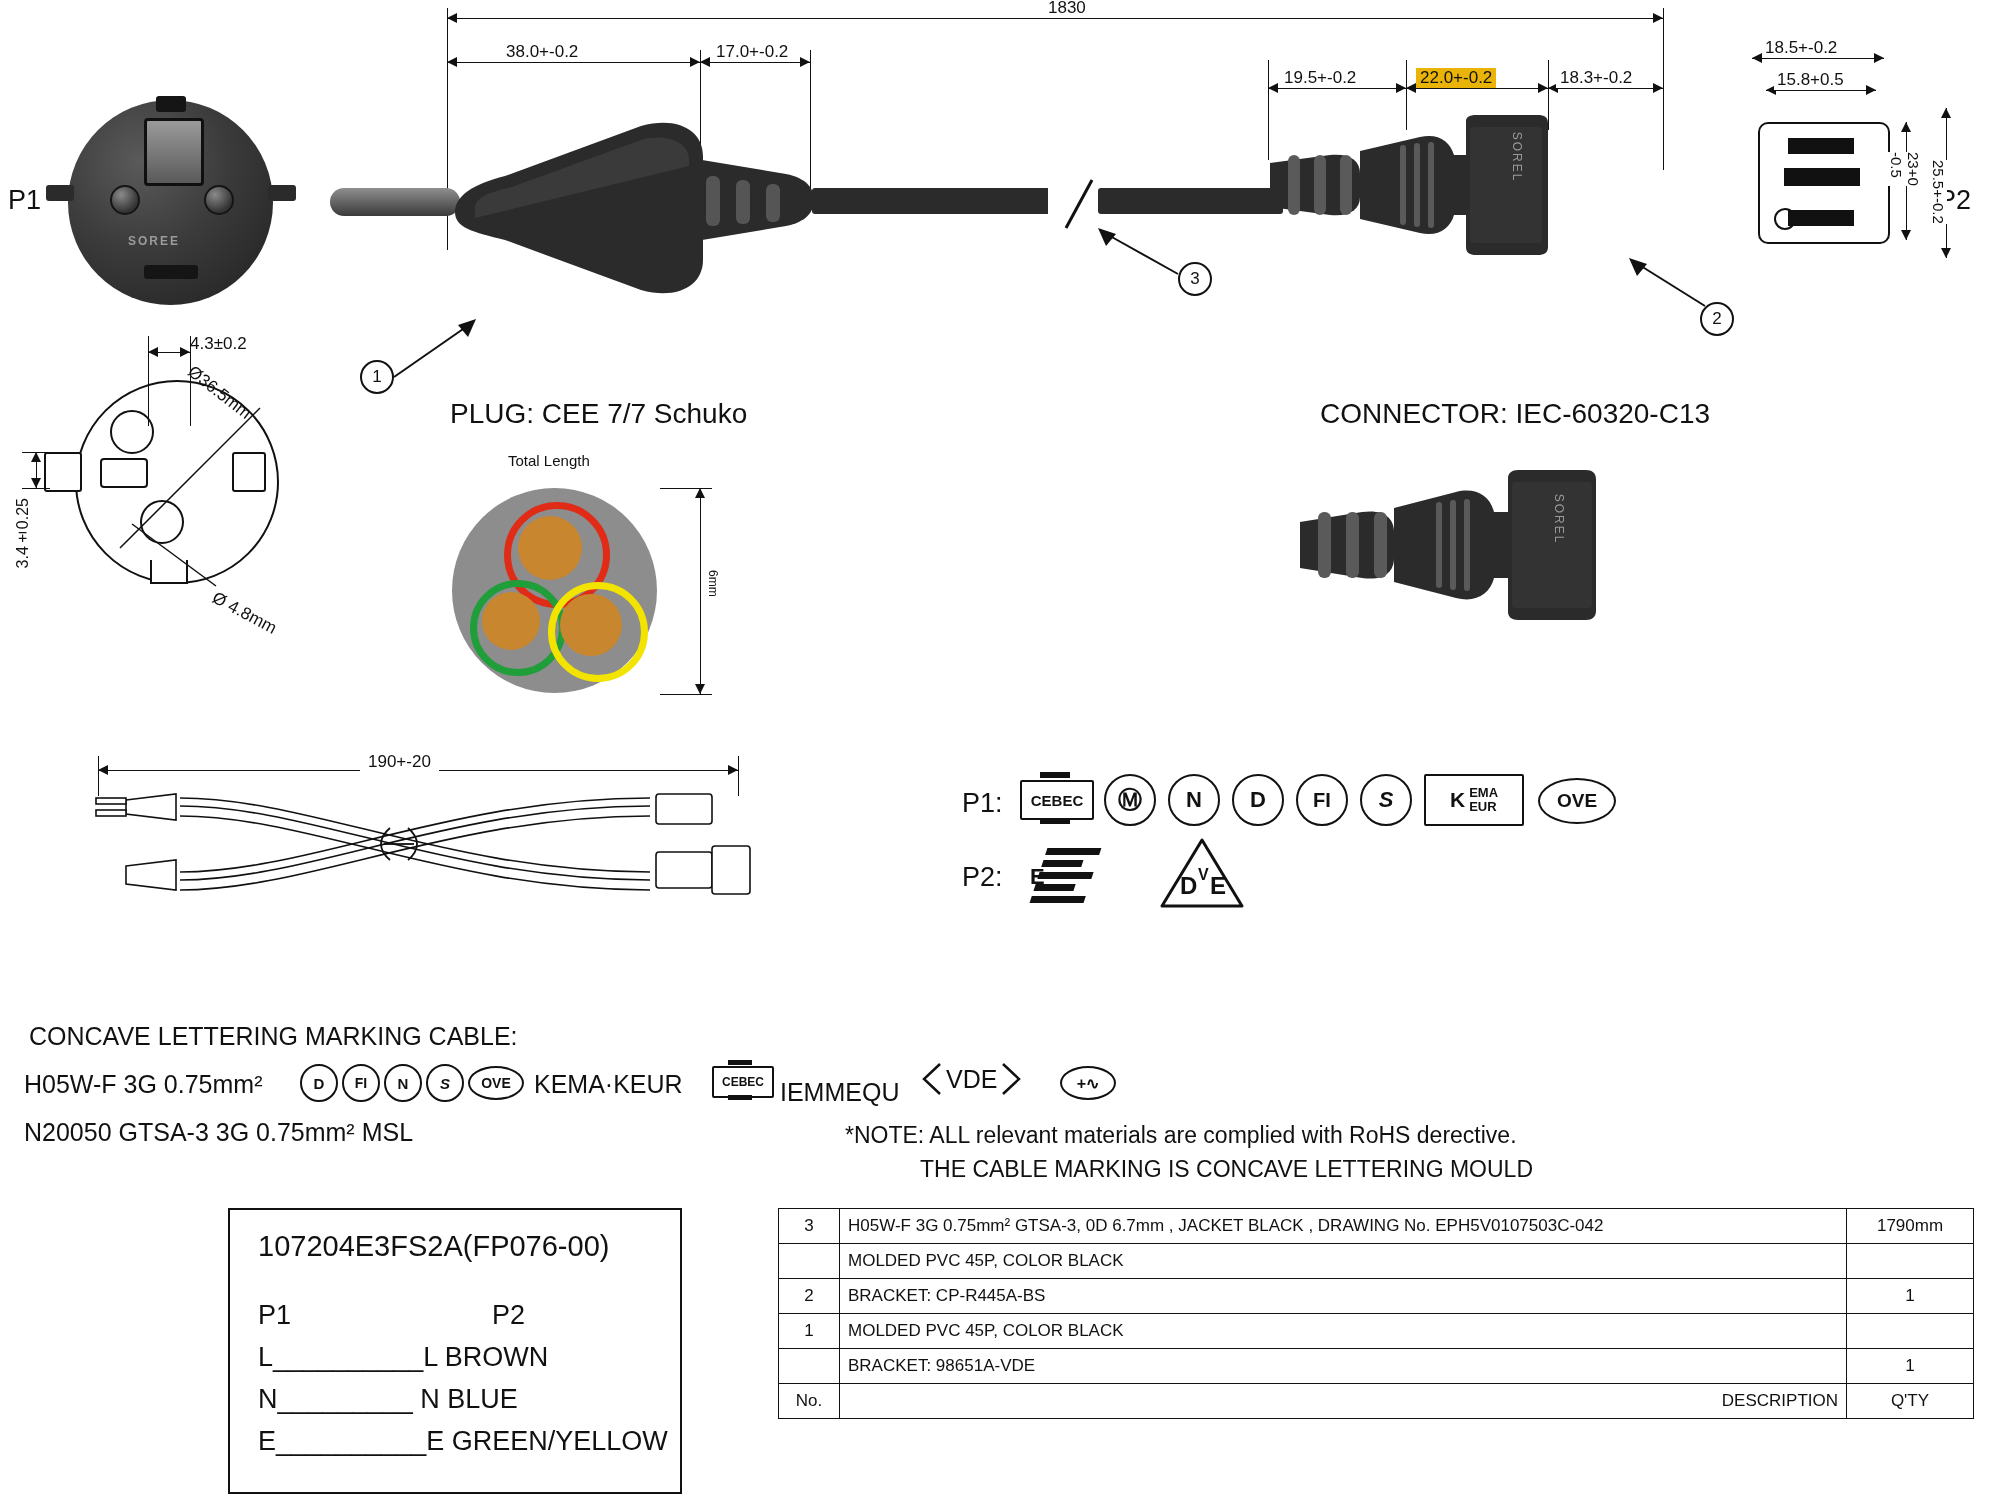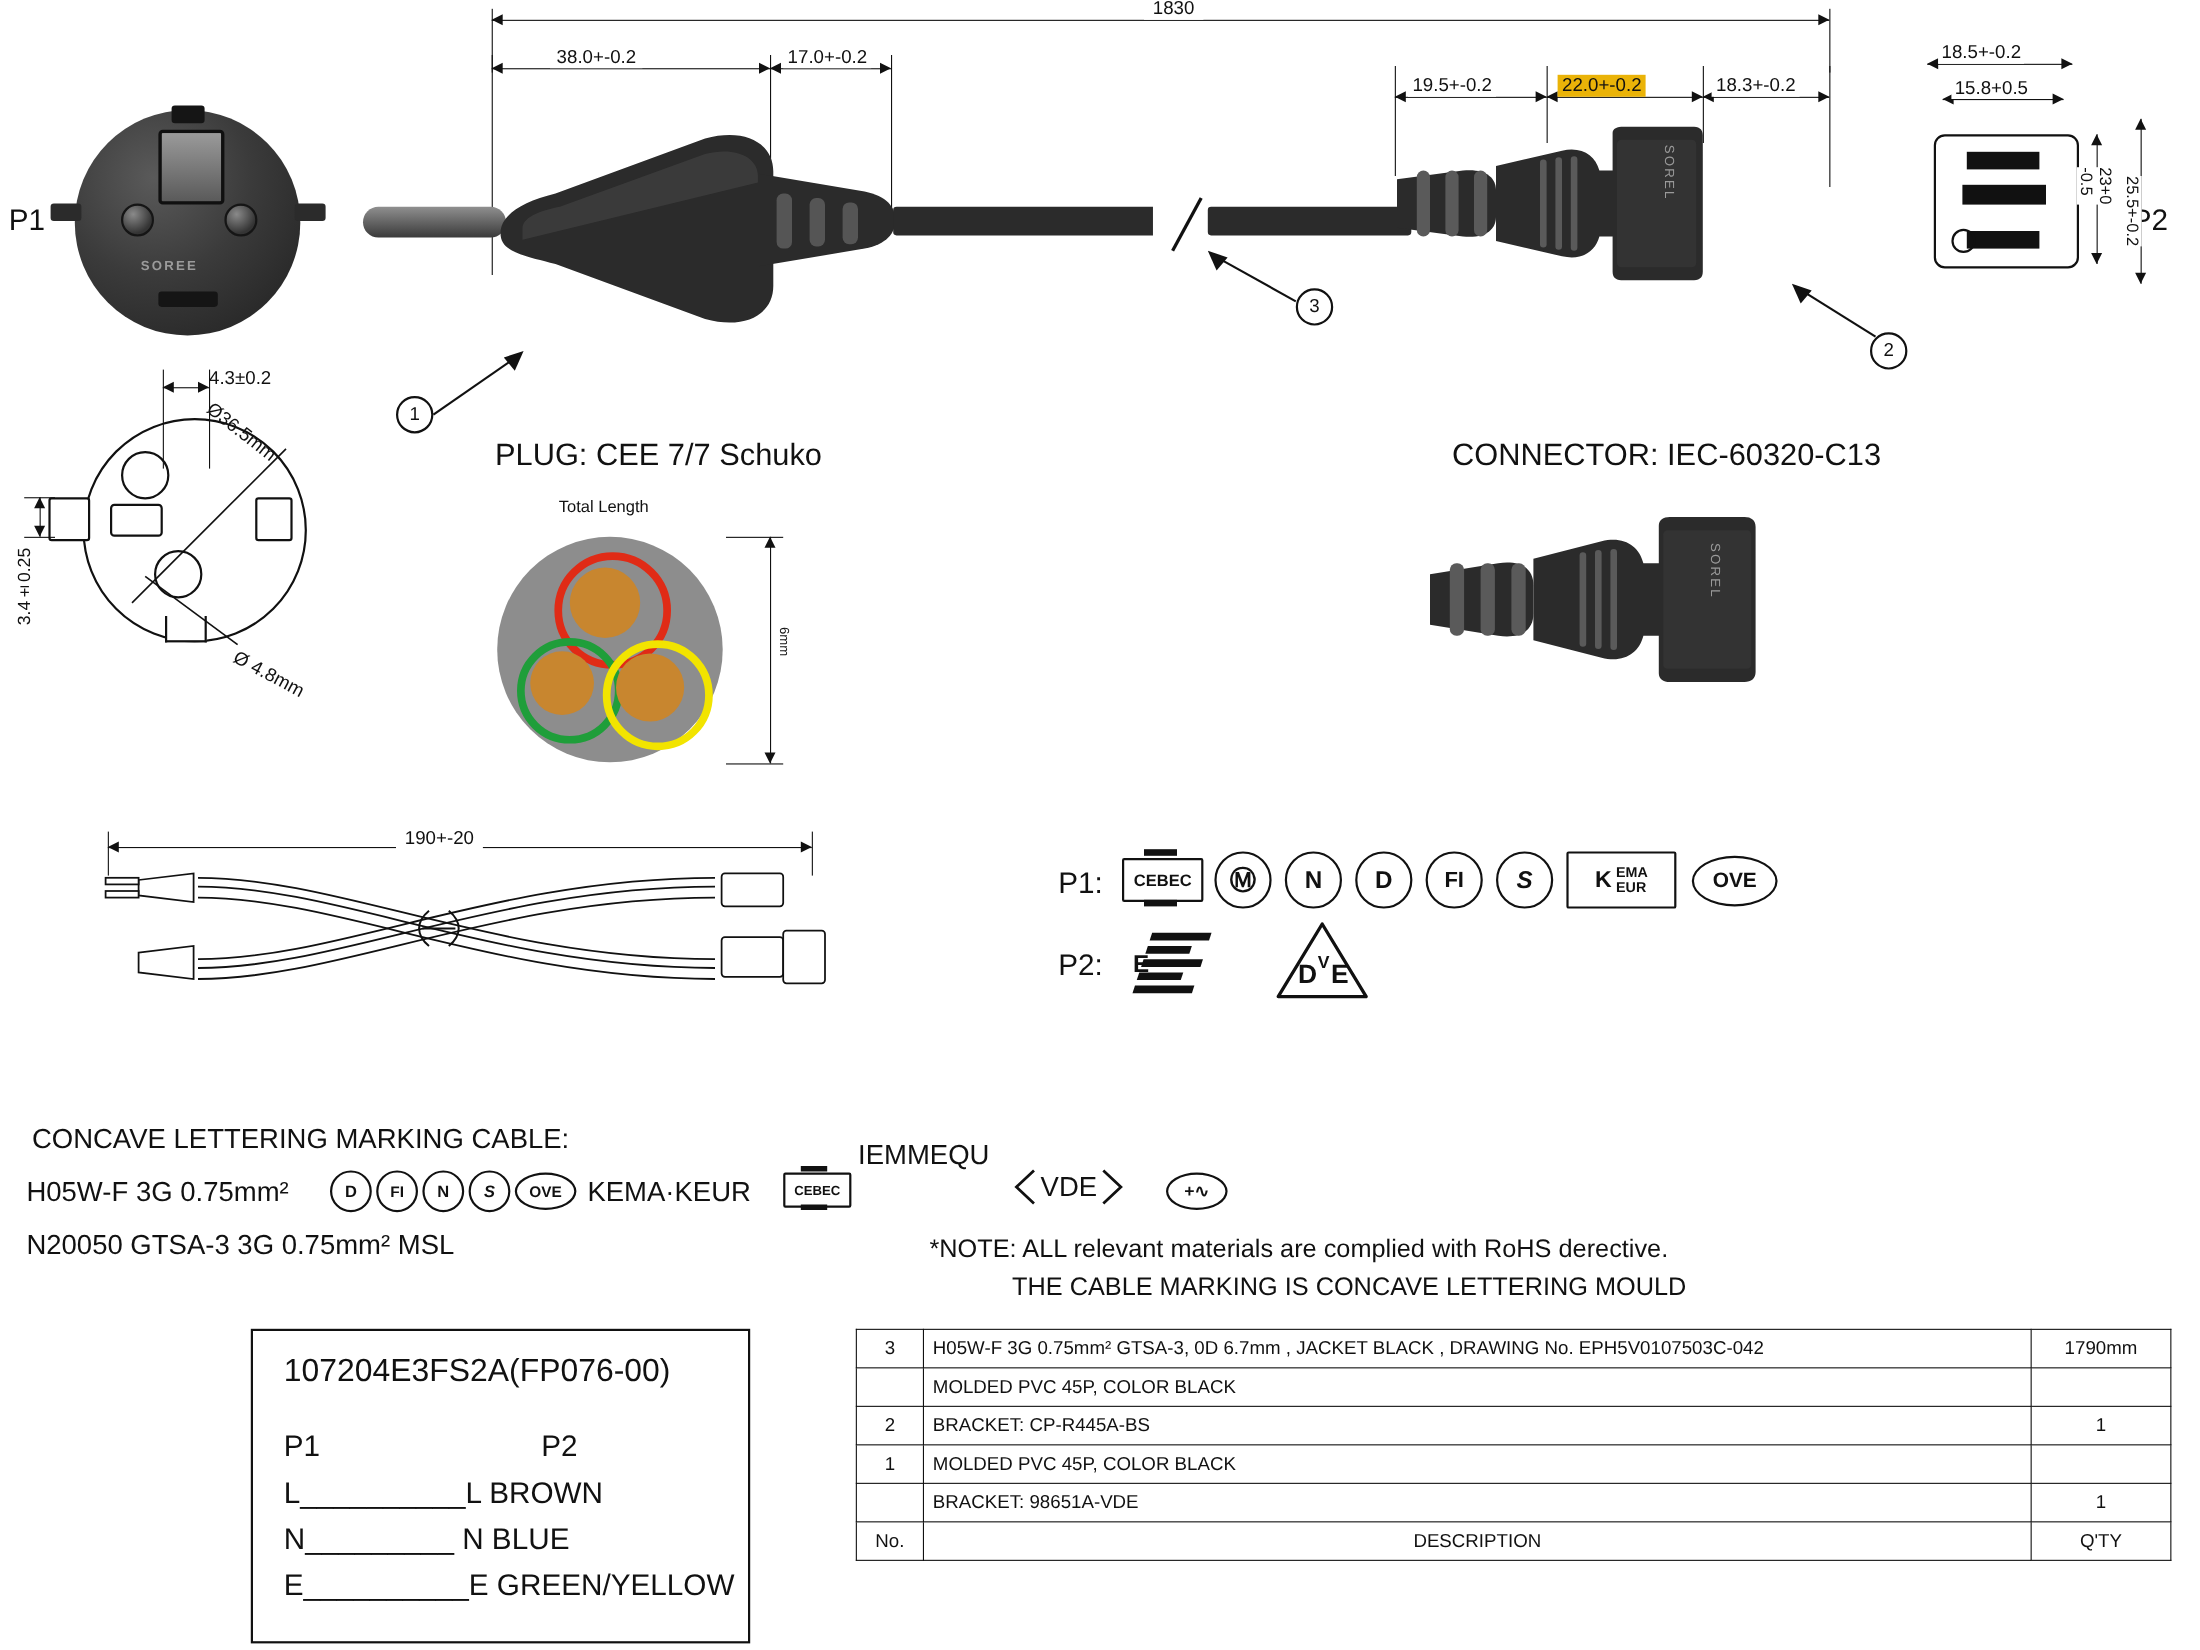--- a/index.html
+++ b/index.html
@@ -467,21 +467,21 @@
   <div class="abs legendline" style="left:24px; top:1070px;">H05W-F 3G 0.75mm²</div>
   <div class="mark circ" style="left:300px; top:1064px; width:34px; height:34px; font-size:15px; border-width:2px;">D</div>
   <div class="mark circ" style="left:342px; top:1064px; width:34px; height:34px; font-size:14px; border-width:2px;">FI</div>
   <div class="mark circ" style="left:384px; top:1064px; width:34px; height:34px; font-size:15px; border-width:2px;">N</div>
   <div class="mark circ" style="left:426px; top:1064px; width:34px; height:34px; font-size:15px; font-style:italic; border-width:2px;">S</div>
   <div class="mark oval" style="left:468px; top:1066px; width:52px; height:30px; font-size:14px; border-width:2px;">OVE</div>
   <div class="abs legendline" style="left:534px; top:1070px;">KEMA·KEUR</div>
   <div class="mark rect" style="left:712px; top:1066px; width:58px; height:28px; font-size:12px; border-width:2px;">CEBEC</div>
   <div class="abs" style="left:728px; top:1060px; width:24px; height:5px; background:#111;"></div>
   <div class="abs" style="left:728px; top:1095px; width:24px; height:5px; background:#111;"></div>
-  <div class="abs legendline" style="left:780px; top:1036px;">IEMMEQU</div>
+  <div class="abs legendline" style="left:780px; top:1078px;">IEMMEQU</div>
 
   <svg class="abs" style="left:780px; top:1062px; left:780px;" width="0" height="0"></svg>
   <div class="abs" style="left:920px; top:1062px; display:flex; align-items:center; gap:4px;">
     <svg width="22" height="34" viewBox="0 0 22 34">
         <path d="M20,2 L4,17 L20,32" fill="none" stroke="#111" stroke-width="2.5"></path>
       </svg>
     <span class="legendline">VDE</span>
     <svg width="22" height="34" viewBox="0 0 22 34">
         <path d="M2,2 L18,17 L2,32" fill="none" stroke="#111" stroke-width="2.5"></path>
       </svg>
@@ -525,17 +525,17 @@
       <td>MOLDED PVC 45P, COLOR  BLACK</td>
       <td class="cqty"></td>
     </tr>
     <tr>
       <td class="cno"></td>
       <td>BRACKET: 98651A-VDE</td>
       <td class="cqty">1</td>
     </tr>
     <tr>
       <td class="cno">No.</td>
-      <td style="text-align:center;">DESCRIPTION</td>
+      <td style="text-align:right;">DESCRIPTION</td>
       <td class="cqty">Q'TY</td>
     </tr>
   </tbody>
 </table>
 
 </body></html>

